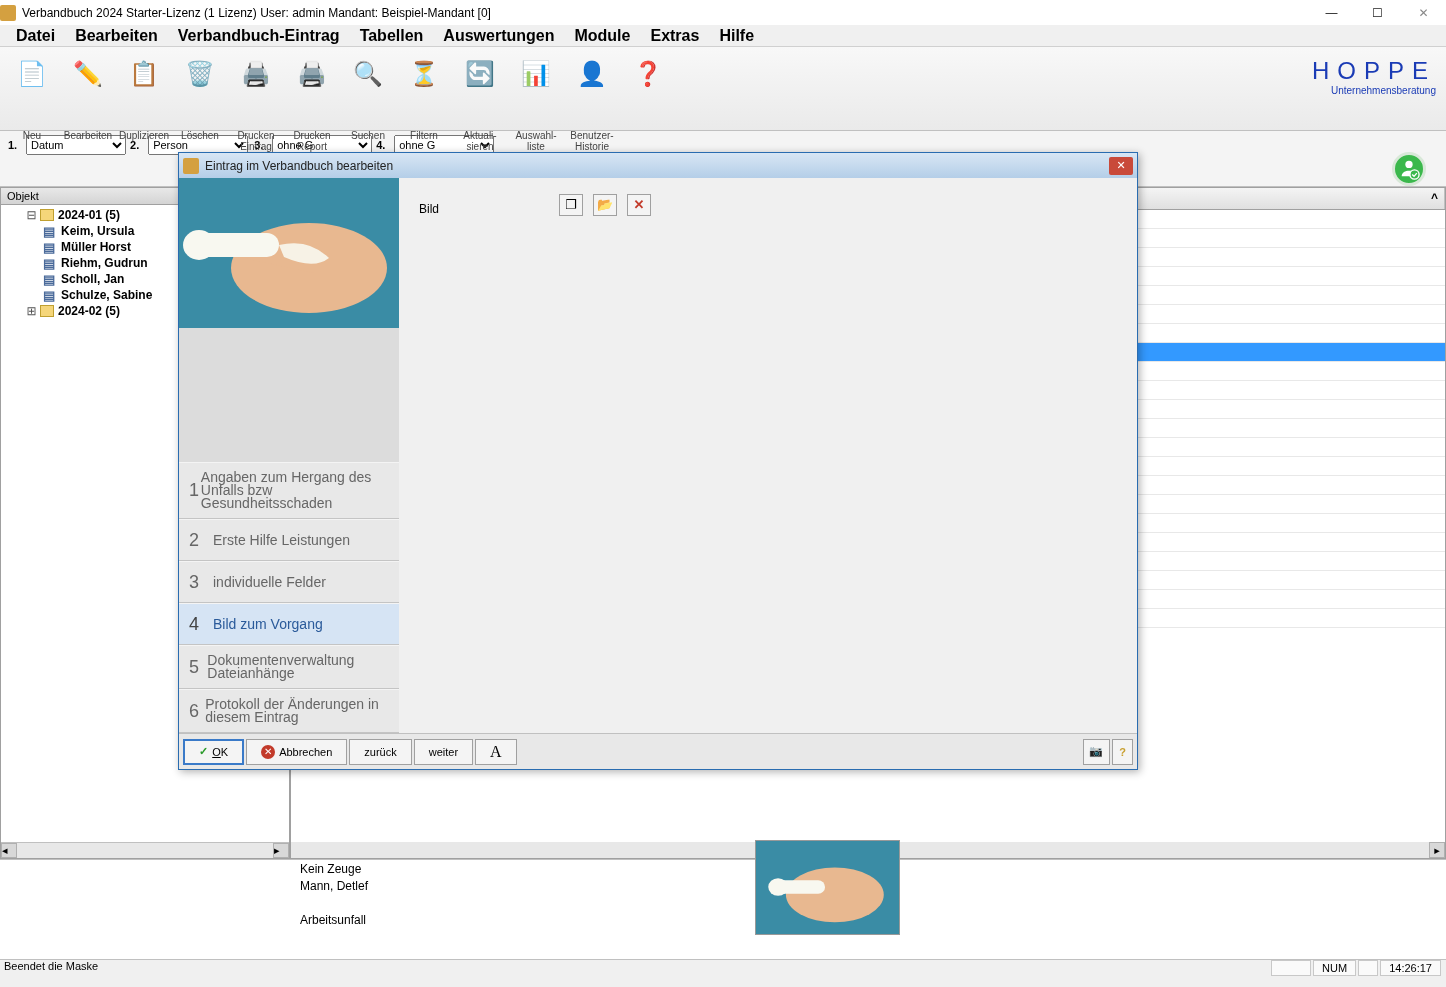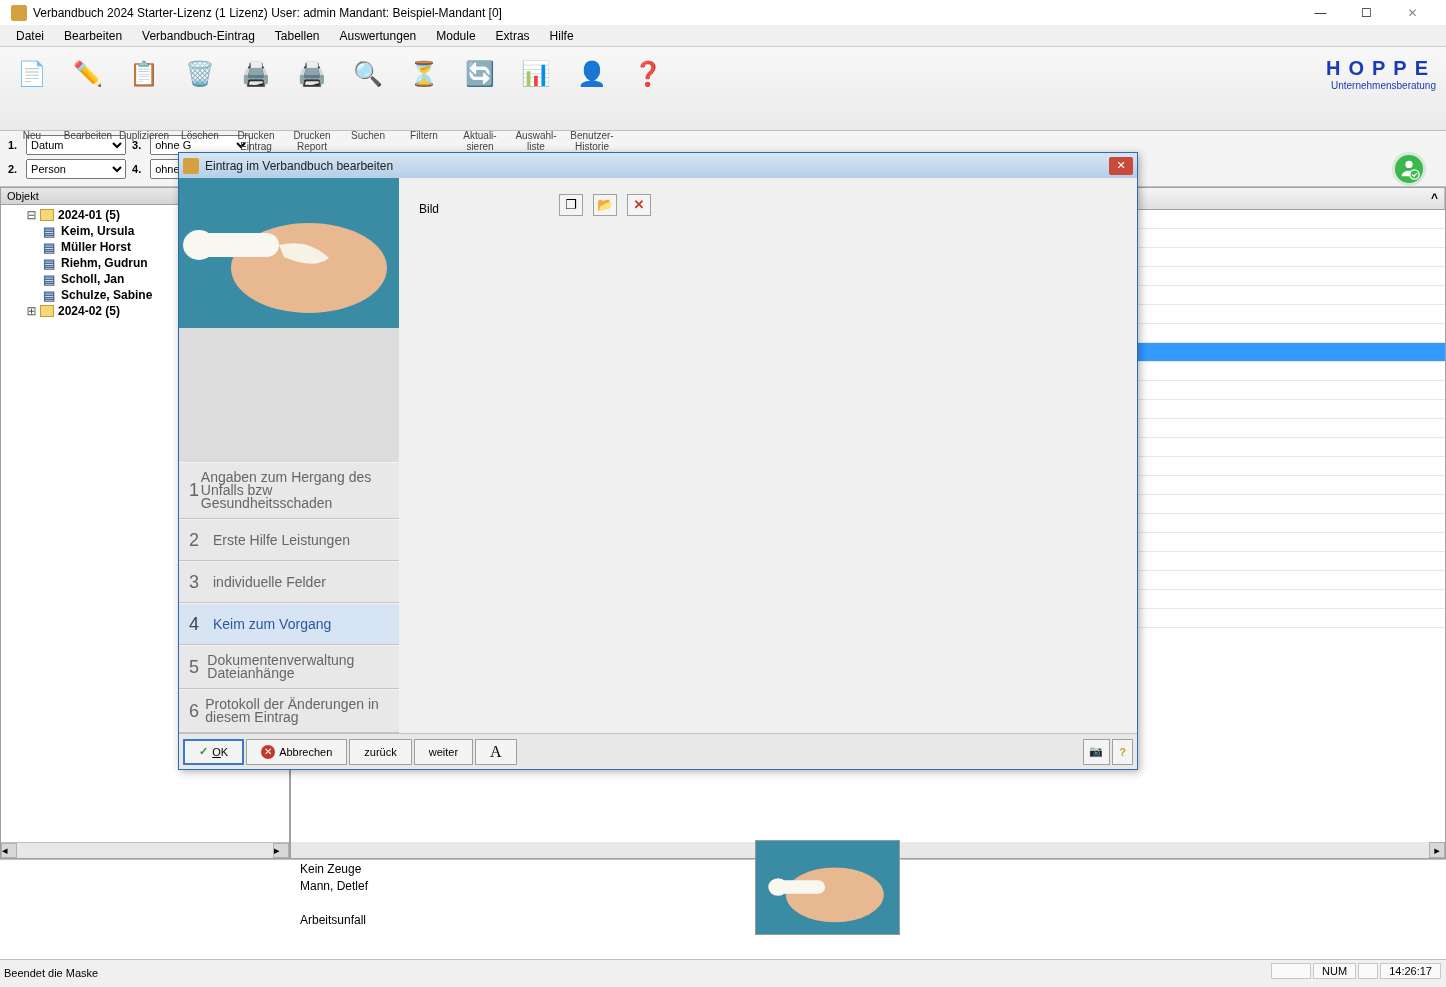--- a/index.html
+++ b/index.html
@@ -1,43 +1,43 @@
 <!DOCTYPE html>
 <html><head>
 <meta charset="utf-8">
 <style>
 * { box-sizing: border-box; margin: 0; padding: 0; }
 body { font-family: "Segoe UI", Tahoma, sans-serif; font-size: 11px; background: #fff; overflow: hidden; }
 .window { width: 1446px; height: 987px; position: relative; background: #f0f0f0; }
 
 
-.titlebar { height: 25px; background: #fff; display: flex; align-items: center; padding: 0 11px; font-size: 12px; }
+.titlebar { height: 25px; background: #fff; display: flex; align-items: center; padding: 0 0; font-size: 12px; }
 .titlebar .icon { width: 16px; height: 16px; margin-right: 6px; background: #d4a040; border-radius: 2px; }
 .titlebar .title { flex: 1; }
 .titlebar .btns { display: flex; gap: 1px; }
 .titlebar .btn { width: 45px; height: 25px; display: flex; align-items: center; justify-content: center; color: #222; }
 .titlebar .btn.close { color: #888; }
 
 
 .menubar { height: 22px; background: #f0f0f0; display: flex; align-items: center; padding: 0 8px; gap: 4px; border-bottom: 1px solid #d0d0d0;}
-.menubar span { padding: 2px 8px; font-size: 12px; cursor: default; }
+.menubar span { padding: 2px 8px; font-size: 16px; cursor: default; font-weight: bold; }
 
 
 .toolbar { height: 84px; background: linear-gradient(#f8f8f8, #eaeaea); display: flex; padding: 4px; border-bottom: 1px solid #c0c0c0; position:relative;}
 .tool { width: 54px; text-align: center; padding: 2px; border-radius: 2px; margin: 1px; }
 .tool .ti { width: 40px; height: 40px; margin: 0 auto 2px; border-radius: 4px; display:flex;align-items:center;justify-content:center;font-size:24px;}
 .tool .tl { font-size: 10px; color: #444; line-height: 11px; margin-top: 36px;}
 .logo { position: absolute; right: 10px; top: 10px; text-align: right; }
-.logo .l1 { color: #1a3bb5; font-weight: bold; font-size: 20px; letter-spacing: 8px; }
+.logo .l1 { color: #1a3bb5; font-weight: normal; font-size: 24px; letter-spacing: 8px; }
 .logo .l2 { color: #1a3bb5; font-size: 10px; }
 
 
 .filter-row { height: 56px; background: #f4f4f4; padding: 4px 8px; display: flex; gap: 6px; align-items: flex-start; border-bottom:1px solid #c0c0c0;}
 .filter-row select { width: 100px; height: 20px; font-size: 11px; }
-.filter-row .fcol { display:flex; flex-direction:column; gap:4px;}
+.filter-row .fcol { display:flex; flex-direction:row; gap:4px;}
 .filter-row .lbl { font-weight:bold; font-size:11px; display:inline-block; width:15px;}
 .icon-btn-round { width:34px; height:34px; border-radius:50%; background:#3bb84c; display:flex;align-items:center;justify-content:center;color:#fff;font-size:18px; position:absolute; right:20px; top:152px; z-index:5; border:3px solid #d8e8d8;}
 
 
 .main { display: flex; height: 672px; }
 
 
 .left { width: 290px; background: #fff; border: 1px solid #a0a0a0; display: flex; flex-direction: column; }
 .left-head { background: linear-gradient(#e8e8e8,#d4d4d4); padding: 2px 6px; font-size: 11px; border-bottom:1px solid #a0a0a0;}
 .tree { flex: 1; overflow-y: auto; font-size: 12px; padding: 2px;}
@@ -63,21 +63,21 @@
 .grid-hscroll { position:absolute; bottom:0; height:16px; left:0; right:0; background:#e8e8e8; display:flex; justify-content:flex-end;}
 
 
 .detail { height:100px; display:flex; background:#fff; border-top:1px solid #c0c0c0; padding:2px 0 2px 300px; gap:20px; position:relative;}
 .detail .dcol1 { width:180px;}
 .detail .dcol2 { width:200px;}
 .detail .dline { height:17px; font-size:12px;}
 .detail-img { width:145px; height:95px; position:absolute; left:755px; top:-20px; background:#3a8da0; border:1px solid #999;}
 
 
-.statusbar { height:20px; background:#f0f0f0; display:flex; align-items:flex-end; border-top:1px solid #c0c0c0; font-size:11px; padding:0 4px;}
+.statusbar { height:20px; background:#f0f0f0; display:flex; align-items:flex-start; border-top:1px solid #c0c0c0; font-size:11px; padding:0 4px;}
 .statusbar .left-status { flex:1; }
 .statusbar .cell { border:1px solid #c8c8c8; padding:1px 8px; margin:0 1px; background:#fafafa; height:16px;}
 
 
 .dialog { position:absolute; left:178px; top:152px; width:960px; height:618px; background:#f0f0f0; border:1px solid #2a6cb0; box-shadow:2px 2px 8px rgba(0,0,0,0.3); z-index:100;}
 .dlg-title { height:25px; background:linear-gradient(#d8e6f4,#b4cee8); display:flex; align-items:center; padding:0 4px; font-size:12px;}
 .dlg-title .icon { width:16px; height:16px; background:#d4a040; margin-right:6px; border-radius:2px;}
 .dlg-title .txt { flex:1; color:#222;}
 .dlg-close { width:24px; height:18px; background:#c94a3a; color:#fff; display:flex;align-items:center;justify-content:center; border-radius:2px; font-size:11px;}
 
@@ -363,21 +363,21 @@
             <div class="dlg-nav-item">
               <div class="num">2</div>
               <div class="lbl">Erste Hilfe Leistungen</div>
             </div>
             <div class="dlg-nav-item">
               <div class="num">3</div>
               <div class="lbl">individuelle Felder</div>
             </div>
             <div class="dlg-nav-item active">
               <div class="num">4</div>
-              <div class="lbl">Keim zum Vorgang</div>
+              <div class="lbl">Bild zum Vorgang</div>
             </div>
             <div class="dlg-nav-item">
               <div class="num">5</div>
               <div class="lbl">Dokumentenverwaltung Dateianhänge</div>
             </div>
             <div class="dlg-nav-item">
               <div class="num">6</div>
               <div class="lbl">Protokoll der Änderungen in diesem Eintrag</div>
             </div>
           </div>

